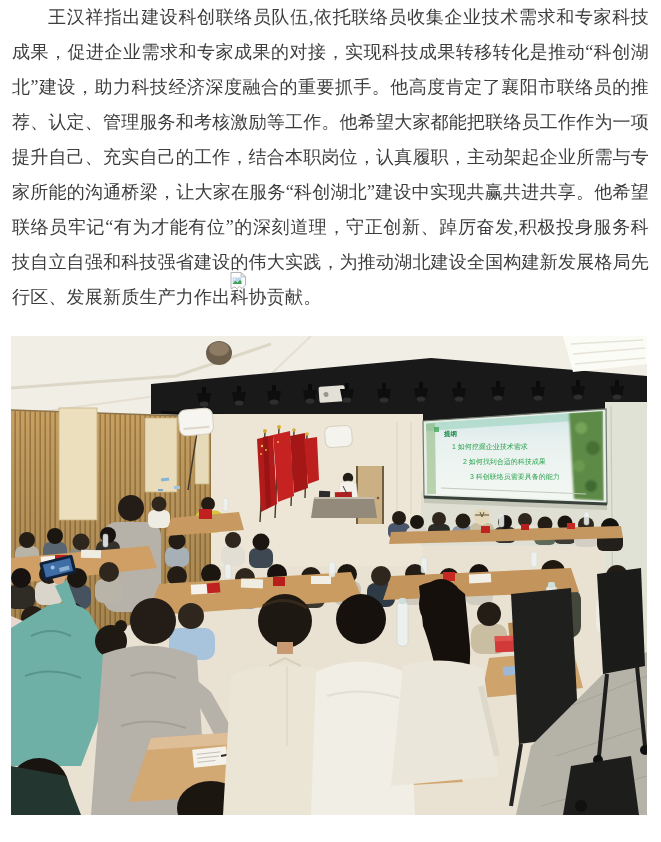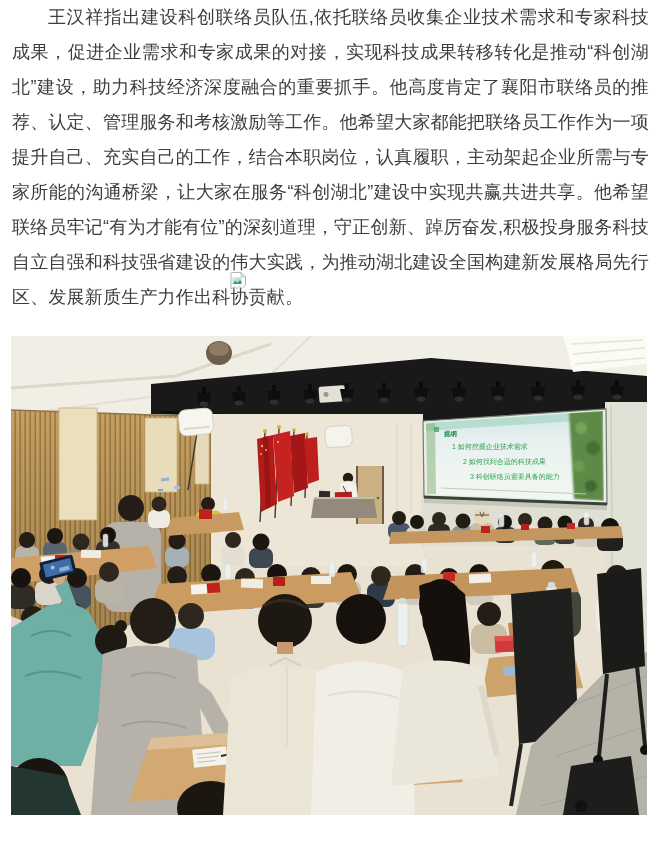--- a/index.html
+++ b/index.html
@@ -2,21 +2,21 @@
 <html><head>
 <meta charset="utf-8">
 <style>
   html,body{margin:0;padding:0;background:#ffffff;}
   body{width:661px;height:842px;overflow:hidden;font-family:"Liberation Sans",sans-serif;}
   .page{position:relative;width:661px;height:842px;background:#fff;}
   .article-text{
     position:absolute;left:12px;top:0;width:637px;margin:0;
     font-size:18px;line-height:35px;letter-spacing:.2px;
     color:#3d3d3d;text-align:justify;text-indent:36px;
-    font-family:Liberation Sans, sans-serif;
+    font-family:Liberation Serif, serif;
   }
   .broken-icon{position:absolute;left:228px;top:271px;width:21px;height:20px;display:block;}
   .photo-figure{position:absolute;left:11px;top:336px;width:636px;height:479px;margin:0;padding:0;}
   .photo-figure svg{display:block;}
 </style>
 </head>
 <body>
 
 <div class="page">
 

